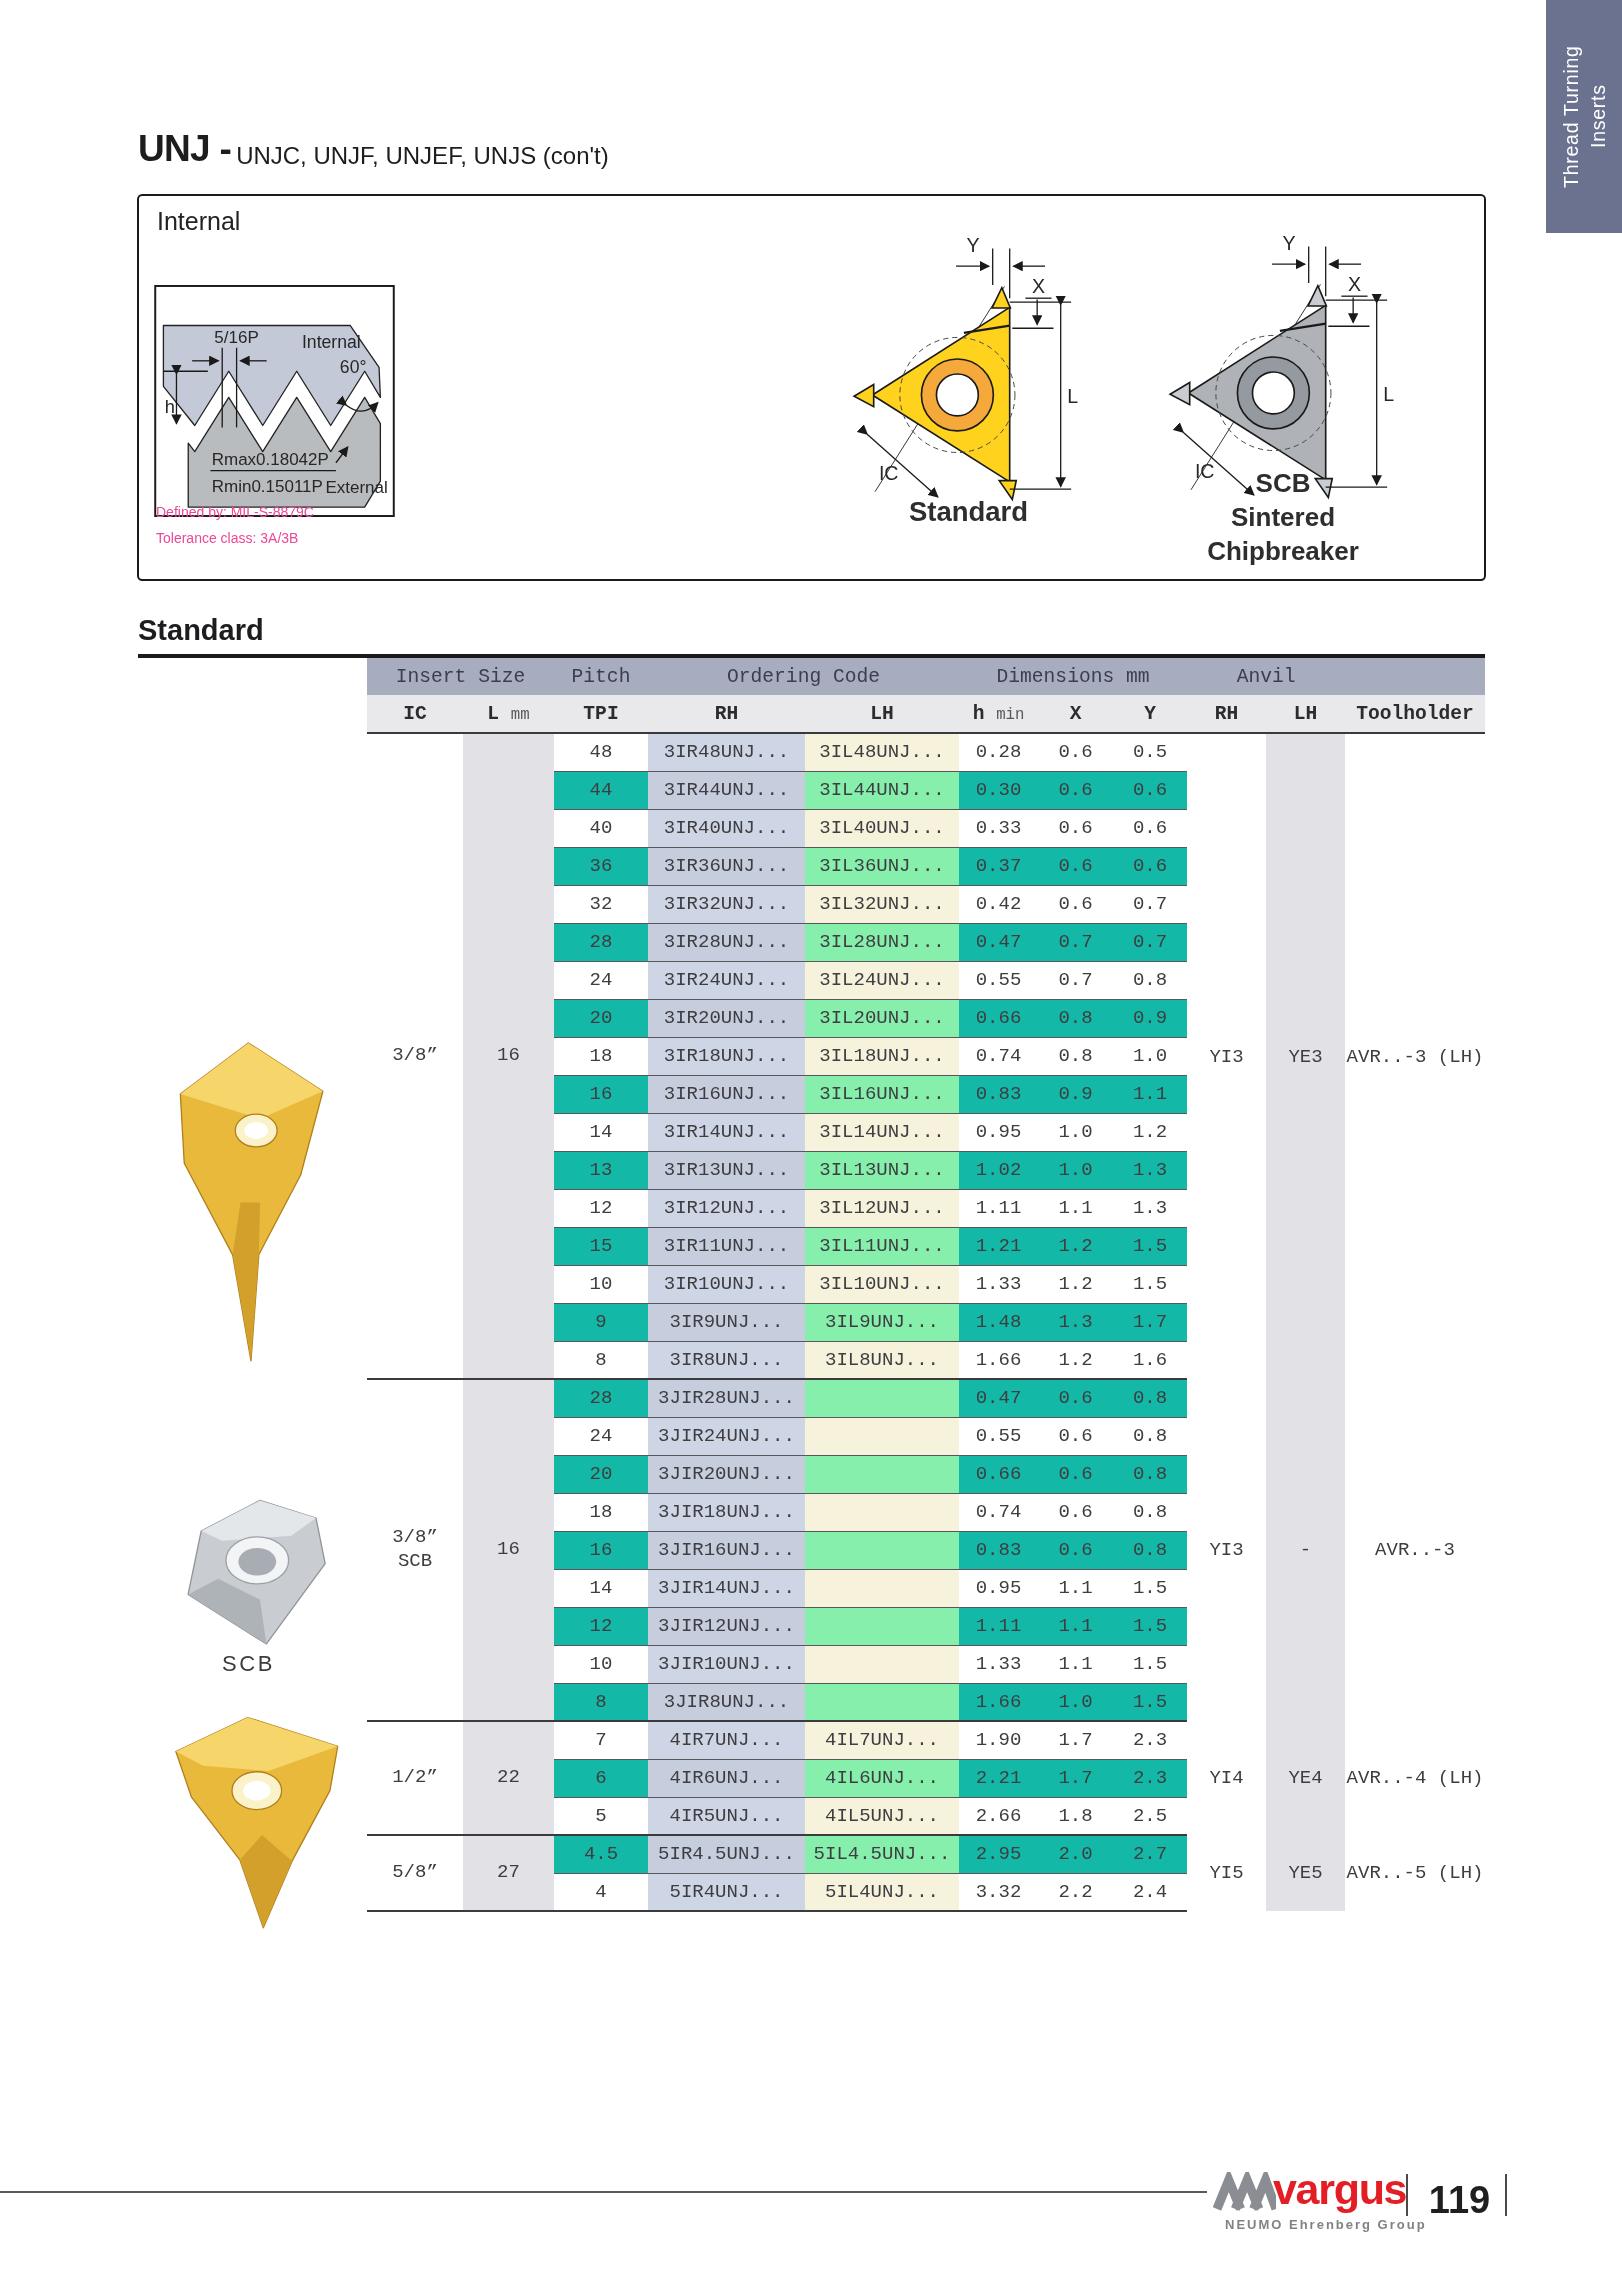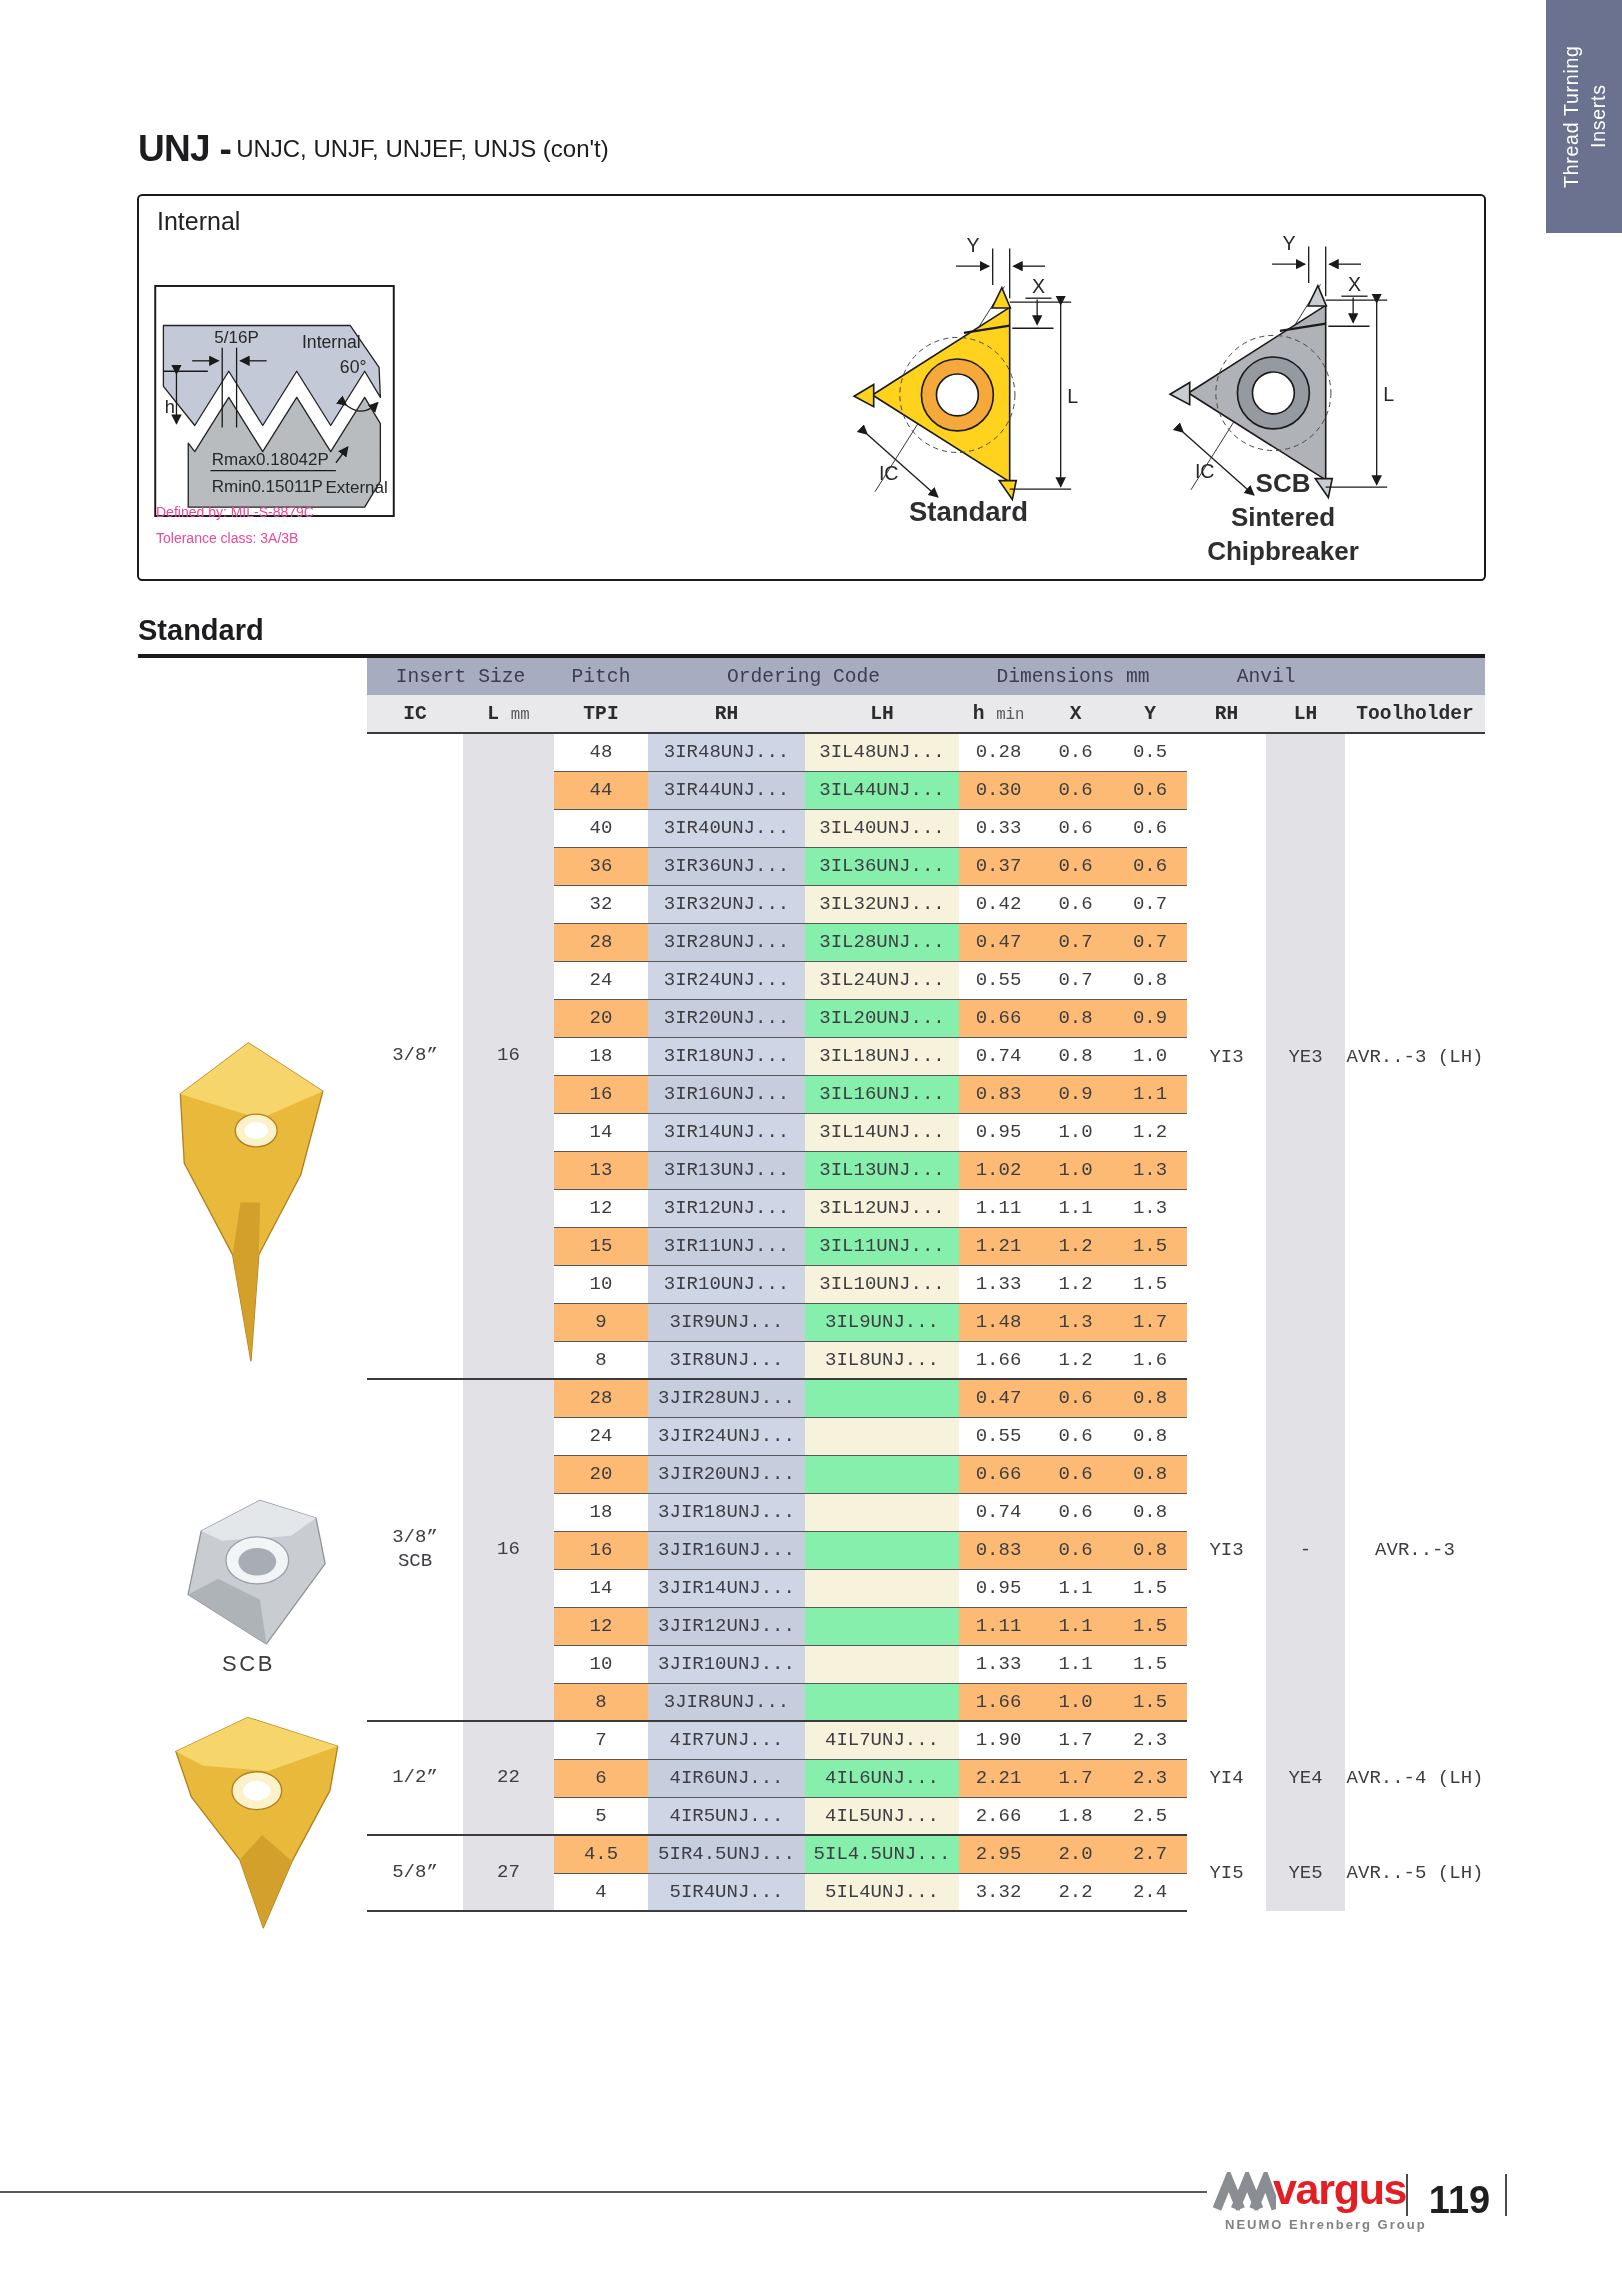--- a/index.html
+++ b/index.html
@@ -6,21 +6,21 @@
   #page{position:relative;width:1623px;height:2295px;background:#fff;overflow:hidden;
         font-family:"Liberation Sans",sans-serif;color:#2b2b2b;}
 
   
   .side-tab{position:absolute;left:1546px;top:0;width:77px;height:233px;background:#6A7290;
     color:#fff;display:flex;align-items:center;justify-content:center;
     writing-mode:vertical-rl;transform:rotate(180deg);font-size:19.6px;line-height:1.35;
     text-align:center;white-space:pre-line;letter-spacing:0.7px;}
 
   
-  .title-row{position:absolute;left:138px;top:128px;display:flex;align-items:center;}
+  .title-row{position:absolute;left:138px;top:128px;display:flex;align-items:flex-end;}
   .title-main{font-size:37px;font-weight:800;letter-spacing:-0.7px;color:#1d1d1f;}
   .title-sub{font-size:24px;font-weight:400;margin-left:5px;color:#1d1d1f;}
 
   
   .internal-box{position:absolute;left:137px;top:194px;width:1349px;height:387px;
     border:2px solid #1a1a1a;border-radius:5.2px;background:#fff;box-sizing:border-box;}
   .internal-heading{position:absolute;left:157px;top:207px;font-size:25px;color:#232323;}
   .thread-svg{position:absolute;left:154px;top:285px;}
   .defined-block{position:absolute;left:156px;top:499px;font-size:14px;line-height:26px;color:#ec4899;}
 
@@ -43,21 +43,21 @@
   th,td{padding:0;text-align:center;vertical-align:middle;font-weight:400;}
   thead tr.grp-hdr{height:37px;background:#A7ACBF;color:#3A3E4E;font-size:19.6px;}
   thead tr.sub-hdr{height:38px;background:#E9E9EC;font-size:19.6px;color:#2c2c2e;}
   thead tr.sub-hdr th{font-weight:700;border-bottom:2.6px solid #3A3A3E;}
   .unit{font-weight:400;font-size:15.7px;color:#58585c;}
   tbody tr{height:38px;}
   td{background:transparent;}
   .c-num,.c-rh,.c-lh{border-bottom:1.3px solid #58585C;}
   .c-rh{background:#CED6E5;}
   .c-lh{background:#F6F2DB;margin-top:40px;}
-  tr.alt .c-num{background:#fdba74;margin-top:40px;}
+  tr.alt .c-num{background:#14b8a6;margin-top:40px;}
   tr.alt .c-rh{background:#C6CEDE;margin-left:44px;}
   tr.alt .c-lh{background:#86efac;}
   .c-l,.c-alh{background:#E2E2E6;}
   .c-ic,.c-l{border-bottom:2.6px solid #3B3B3E;white-space:pre-line;line-height:23.6px;}
   tr.grp-last .c-num,tr.grp-last .c-rh,tr.grp-last .c-lh{border-bottom:2.6px solid #3B3B3E;}
   .c-arh,.c-alh,.c-th{border-bottom:none;}
 
   
   .foot-line{position:absolute;left:0;top:2191px;width:1207px;height:2px;background:#58595B;}
   .logo-mark{position:absolute;left:1213px;top:2172px;}

